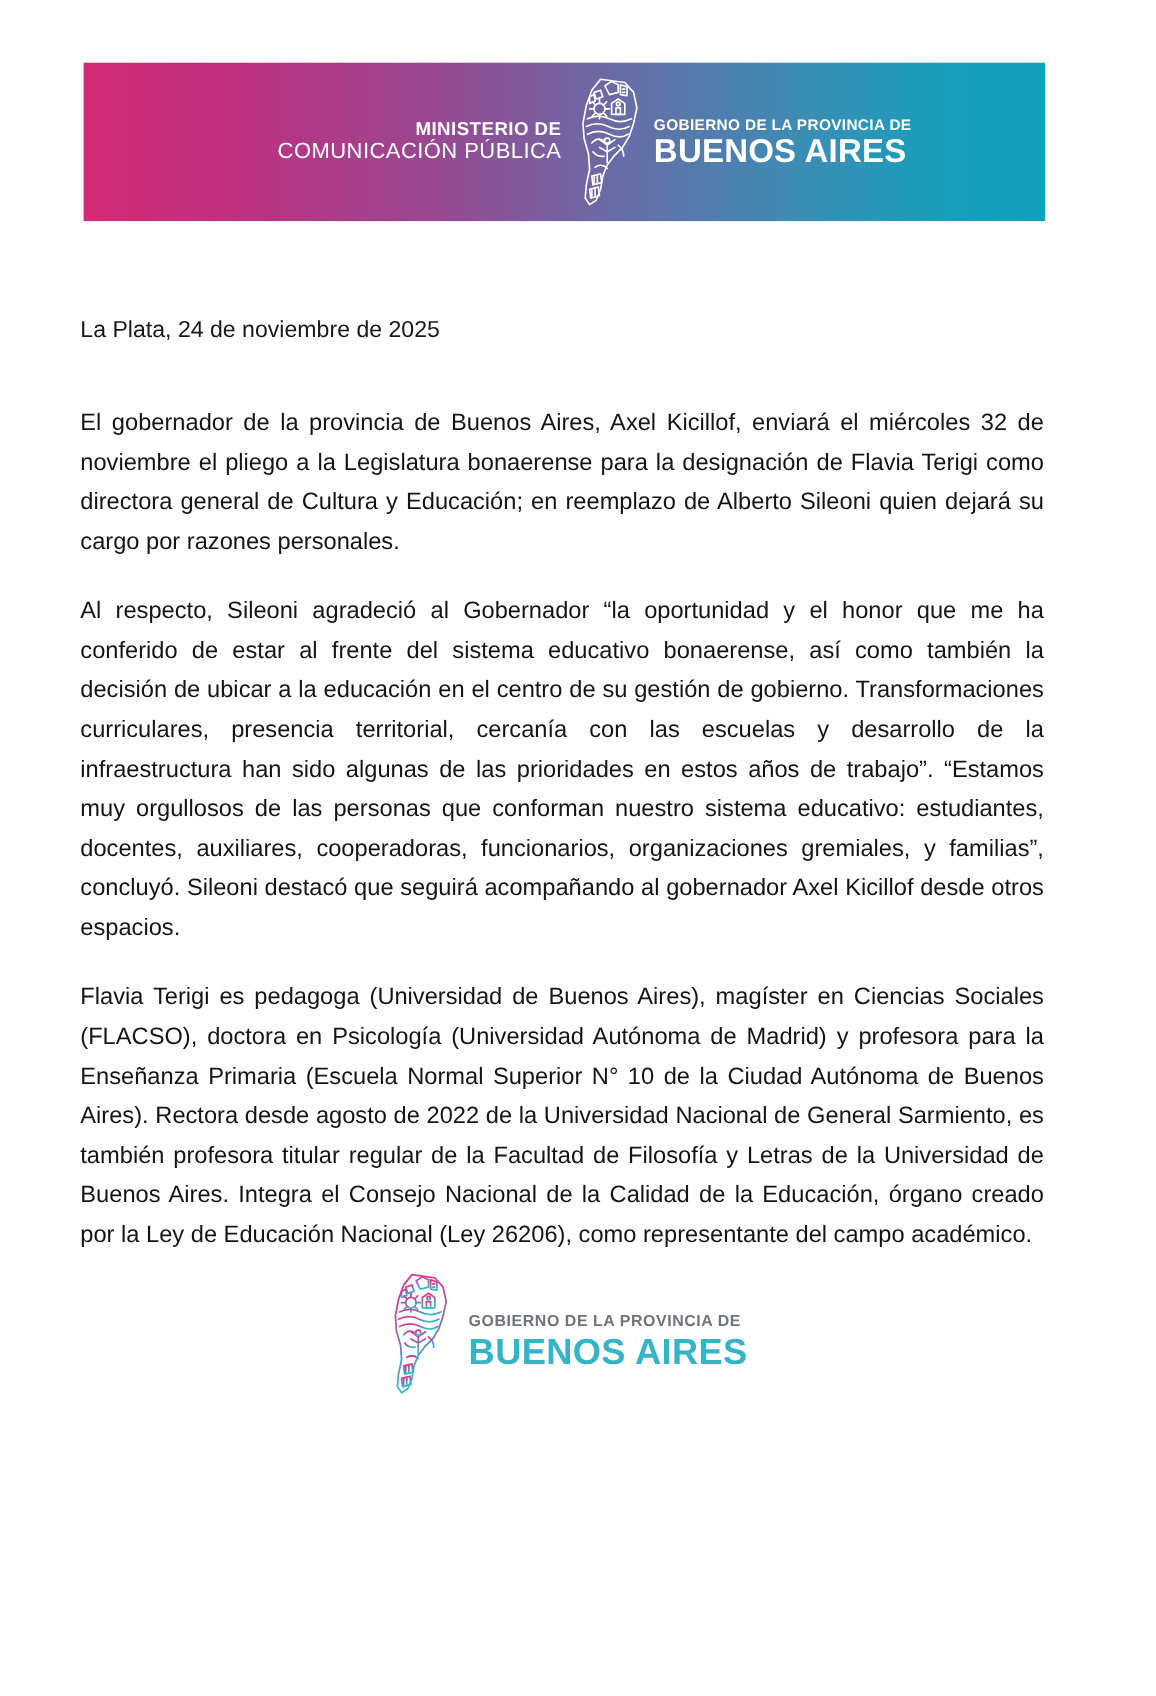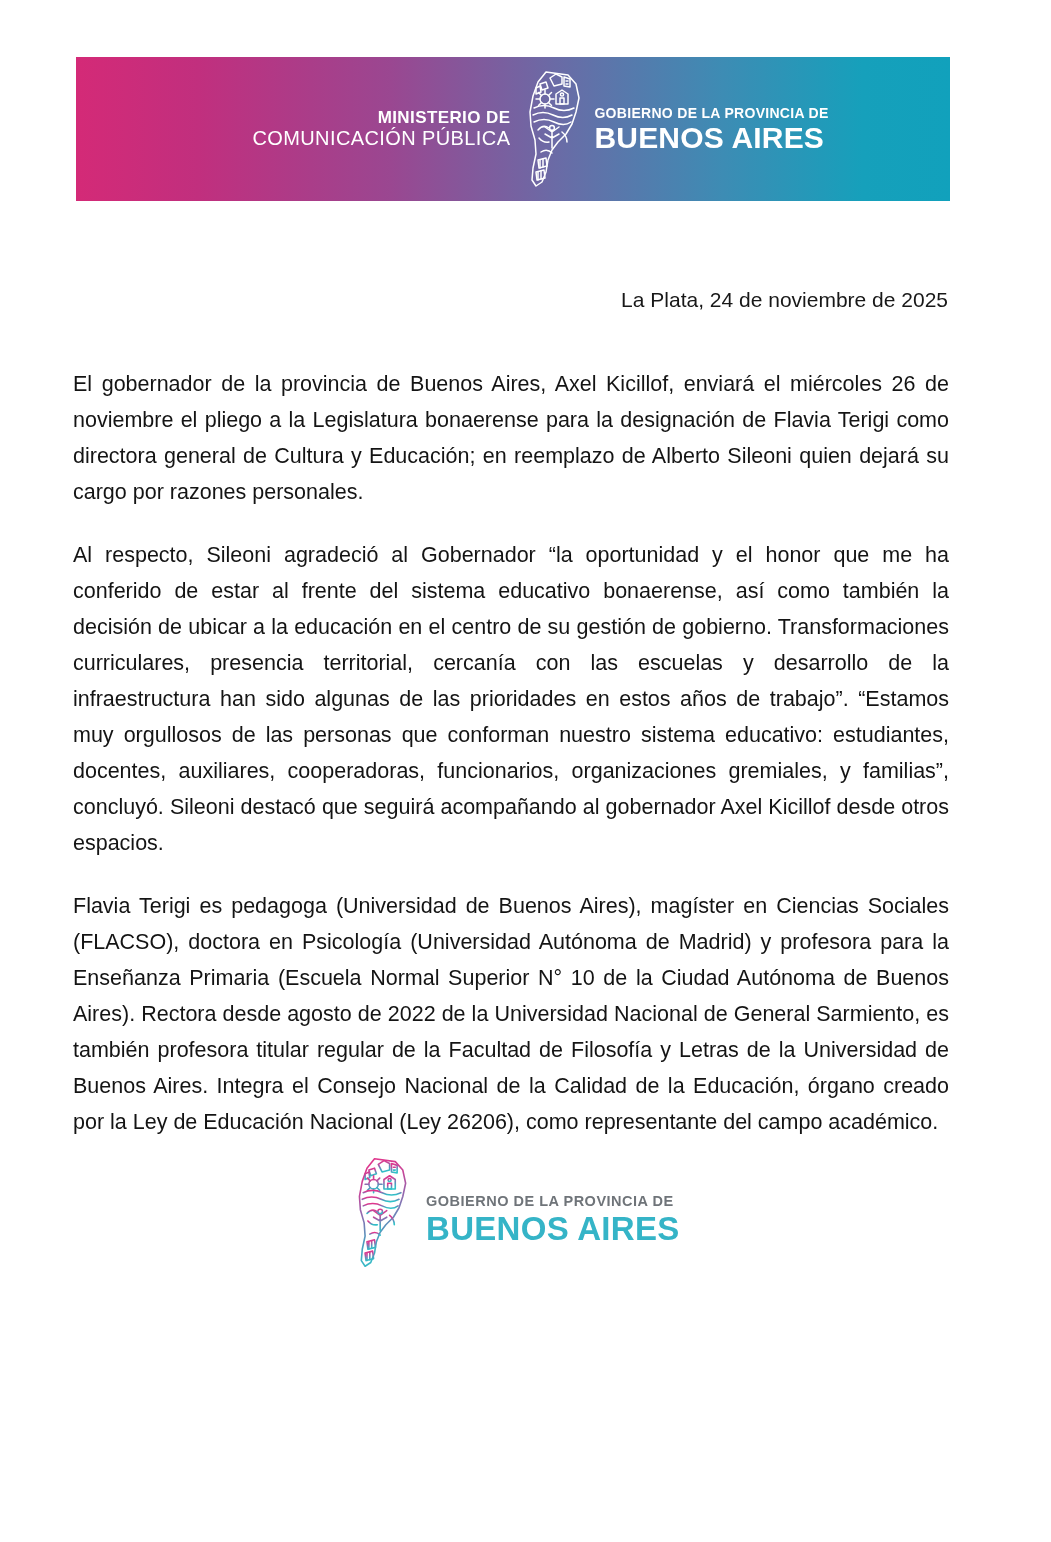--- a/index.html
+++ b/index.html
@@ -89,21 +89,21 @@
     font-weight: bold;
     letter-spacing: 0.2px;
   }
 
   
   .date-line {
     position: absolute;
     left: 73px;
     top: 288px;
     width: 875px;
-    text-align: right;
+    text-align: left;
     font-size: 21px;
     color: #181818;
   }
 
   
   .body-text {
     position: absolute;
     left: 73px;
     top: 366px;
     width: 876px;
@@ -201,21 +201,21 @@
           <span class="lw-bottom">BUENOS AIRES</span>
         </div>
       </div>
 
     </div>
   </div>
 
   <div class="date-line">La Plata, 24 de noviembre de 2025</div>
 
   <div class="body-text">
-    <p>El gobernador de la provincia de Buenos Aires, Axel Kicillof, enviará el miércoles 26 de noviembre el pliego a la Legislatura bonaerense para la designación de Flavia Terigi como directora general de Cultura y Educación; en reemplazo de Alberto Sileoni quien dejará su cargo por razones personales.</p>
+    <p>El gobernador de la provincia de Buenos Aires, Axel Kicillof, enviará el miércoles 32 de noviembre el pliego a la Legislatura bonaerense para la designación de Flavia Terigi como directora general de Cultura y Educación; en reemplazo de Alberto Sileoni quien dejará su cargo por razones personales.</p>
     <p>Al respecto, Sileoni agradeció al Gobernador “la oportunidad y el honor que me ha conferido de estar al frente del sistema educativo bonaerense,  así como también la decisión de ubicar a la educación en el centro de su gestión de gobierno. Transformaciones curriculares, presencia territorial, cercanía con las escuelas y desarrollo de la infraestructura han sido algunas de las prioridades en estos años de trabajo”. “Estamos muy orgullosos de las personas que conforman nuestro sistema educativo: estudiantes, docentes, auxiliares, cooperadoras, funcionarios, organizaciones gremiales, y familias”, concluyó. Sileoni destacó que seguirá acompañando al gobernador Axel Kicillof desde otros espacios.</p>
     <p>Flavia Terigi es pedagoga (Universidad de Buenos Aires), magíster en Ciencias Sociales (FLACSO), doctora en Psicología (Universidad Autónoma de Madrid) y profesora para la Enseñanza Primaria (Escuela Normal Superior N° 10 de la Ciudad Autónoma de Buenos Aires). Rectora desde agosto de 2022 de la Universidad Nacional de General Sarmiento, es también profesora titular regular de la Facultad de Filosofía y Letras de la Universidad de Buenos Aires. Integra el Consejo Nacional de la Calidad de la Educación, órgano creado por la Ley de Educación Nacional (Ley 26206), como representante del campo académico.</p>
   </div>
 
   <div class="footer-logo">
     <svg class="footer-map" viewBox="0 0 58 122" aria-hidden="true">
       <defs>
         <linearGradient id="mapGrad" x1="0.35" y1="0" x2="0.55" y2="1">
           <stop offset="0%" stop-color="#e0368c"></stop>
           <stop offset="22%" stop-color="#c94397"></stop>

